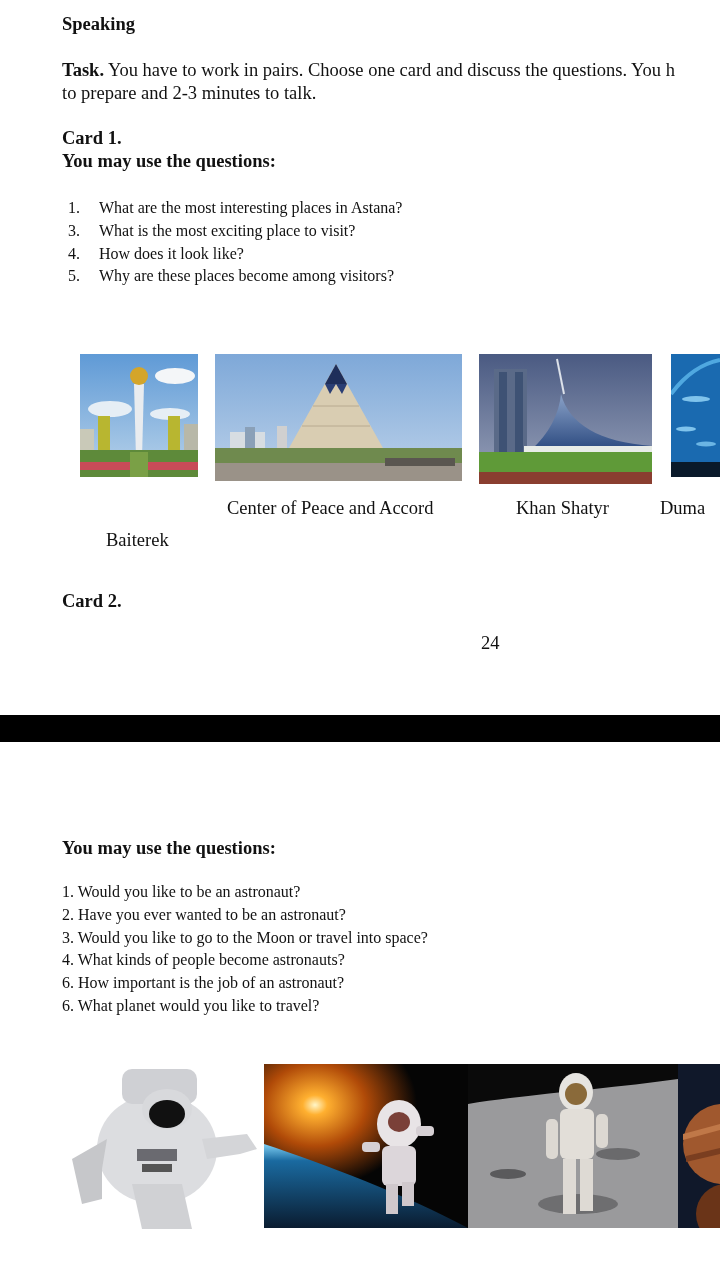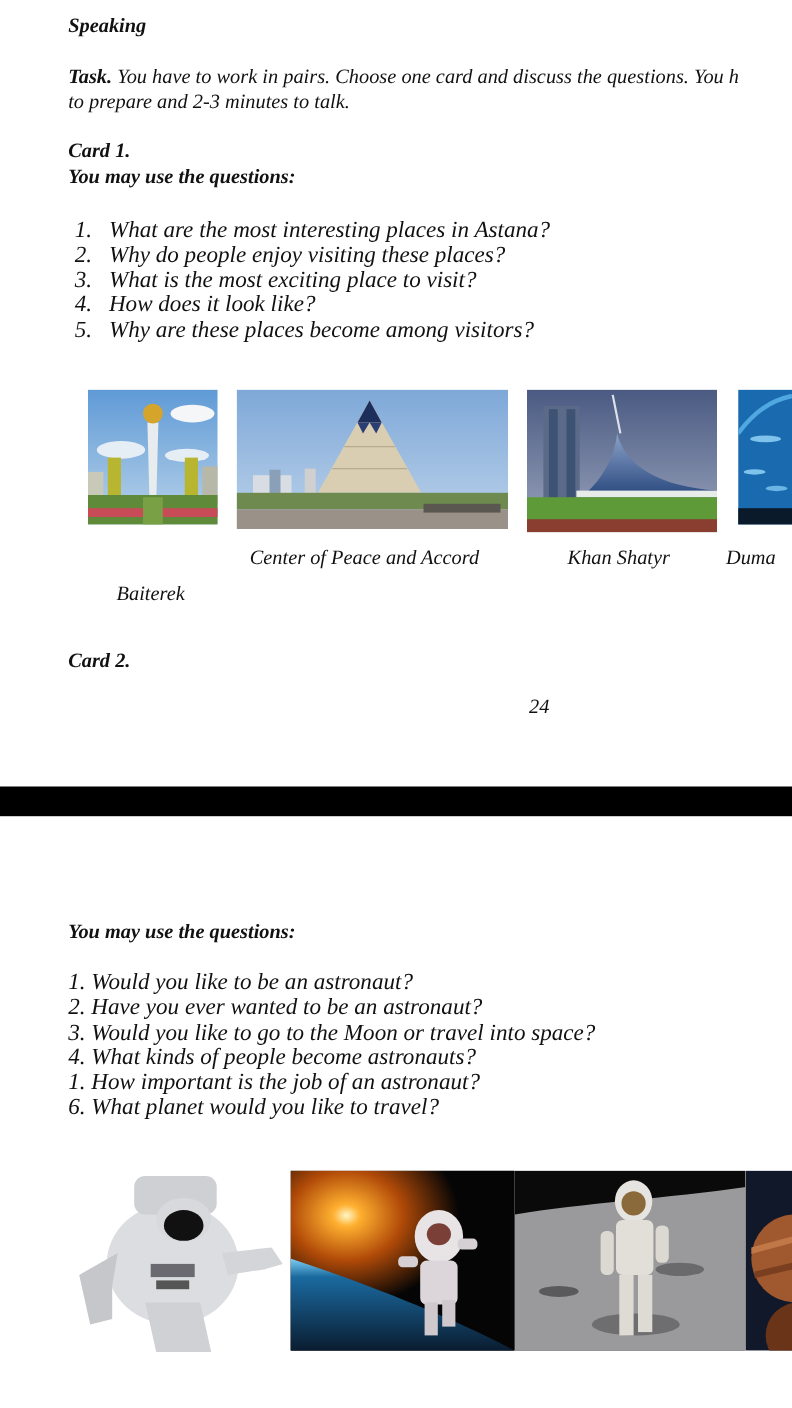--- a/index.html
+++ b/index.html
@@ -1,42 +1,41 @@
 <!DOCTYPE html>
 <html><head>
   <meta charset="utf-8">
   <style>
     * { margin: 0; padding: 0; box-sizing: border-box; }
     html, body { width: 720px; height: 1280px; overflow: hidden; background: #ffffff; }
     body { position: relative; font-family: "Liberation Serif", "DejaVu Serif", serif; color: #111; }
-    .abs { position: absolute; white-space: nowrap; font-style: italic; }
+    .abs { position: absolute; white-space: nowrap; }
     .bold { font-weight: bold; }
     .t18 { font-size: 18.5px; line-height: 22px; }
-    .q { font-size: 21px; line-height: 22.8px; }
+    .q { font-size: 16px; line-height: 22.8px; }
     .num { display: inline-block; width: 31px; }
     .img { position: absolute; overflow: hidden; }
     .divider { position: absolute; left: 0; width: 720px; top: 715px; height: 27px; background: #000; }
     svg { display: block; }
   </style>
 </head>
 <body>
 
 <div class="abs bold t18" style="left:62px; top:13px;">Speaking</div>
 
 <div class="abs t18" style="left:62px; top:59px;">
   <span class="bold">Task.</span><span> You have to work in pairs. Choose one card and discuss the questions. You h</span>
 </div>
 <div class="abs t18" style="left:62px; top:82px;">to prepare and 2-3 minutes to talk.</div>
 
 <div class="abs bold t18" style="left:62px; top:127px;">Card 1.</div>
 <div class="abs bold t18" style="left:62px; top:150px;">You may use the questions:</div>
 
 <div class="abs" style="left:68px; top:197px;">
   <div class="q"><span class="num">1.</span><span>What are the most interesting places in Astana?</span></div>
-  <div class="q"><span class="num">2.</span><span>Why do people enjoy visiting these places?</span></div>
   <div class="q"><span class="num">3.</span><span>What is the most exciting place to visit?</span></div>
   <div class="q"><span class="num">4.</span><span>How does it look like?</span></div>
   <div class="q"><span class="num">5.</span><span>Why are these places become among visitors?</span></div>
 </div>
 
 <div class="img" style="left:80px; top:354px; width:118px; height:123px;">
   <svg width="118" height="123" viewBox="0 0 118 123">
     <defs>
       <linearGradient id="sky1" x1="0" y1="0" x2="0" y2="1">
         <stop offset="0" stop-color="#5f9ad6"></stop>
@@ -128,21 +127,21 @@
 
 <div class="divider"></div>
 
 <div class="abs bold t18" style="left:62px; top:837px;">You may use the questions:</div>
 
 <div class="abs" style="left:62px; top:881px;">
   <div class="q">1. Would you like to be an astronaut?</div>
   <div class="q">2. Have you ever wanted to be an astronaut?</div>
   <div class="q">3. Would you like to go to the Moon or travel into space?</div>
   <div class="q">4. What kinds of people become astronauts?</div>
-  <div class="q">1. How important is the job of an astronaut?</div>
+  <div class="q">6. How important is the job of an astronaut?</div>
   <div class="q">6. What planet would you like to travel?</div>
 </div>
 
 <div class="img" style="left:62px; top:1064px; width:200px; height:165px;">
   <svg width="200" height="165" viewBox="0 0 200 165">
     <rect width="200" height="165" fill="#ffffff"></rect>
     <ellipse cx="95" cy="85" rx="60" ry="55" fill="#dcdde0"></ellipse>
     <rect x="60" y="5" width="75" height="35" rx="10" fill="#cfd0d4"></rect>
     <ellipse cx="105" cy="45" rx="25" ry="20" fill="#d8d9dc"></ellipse>
     <ellipse cx="105" cy="50" rx="18" ry="14" fill="#111"></ellipse>

